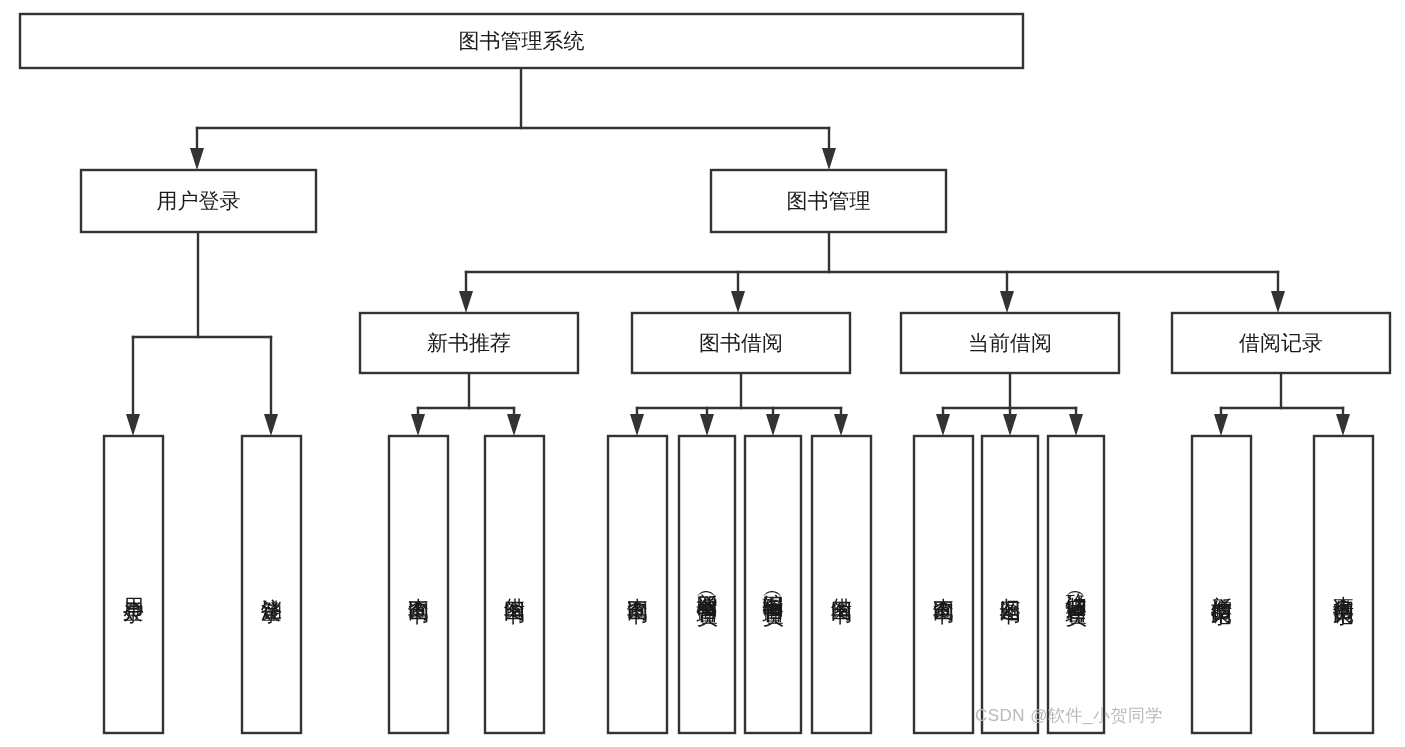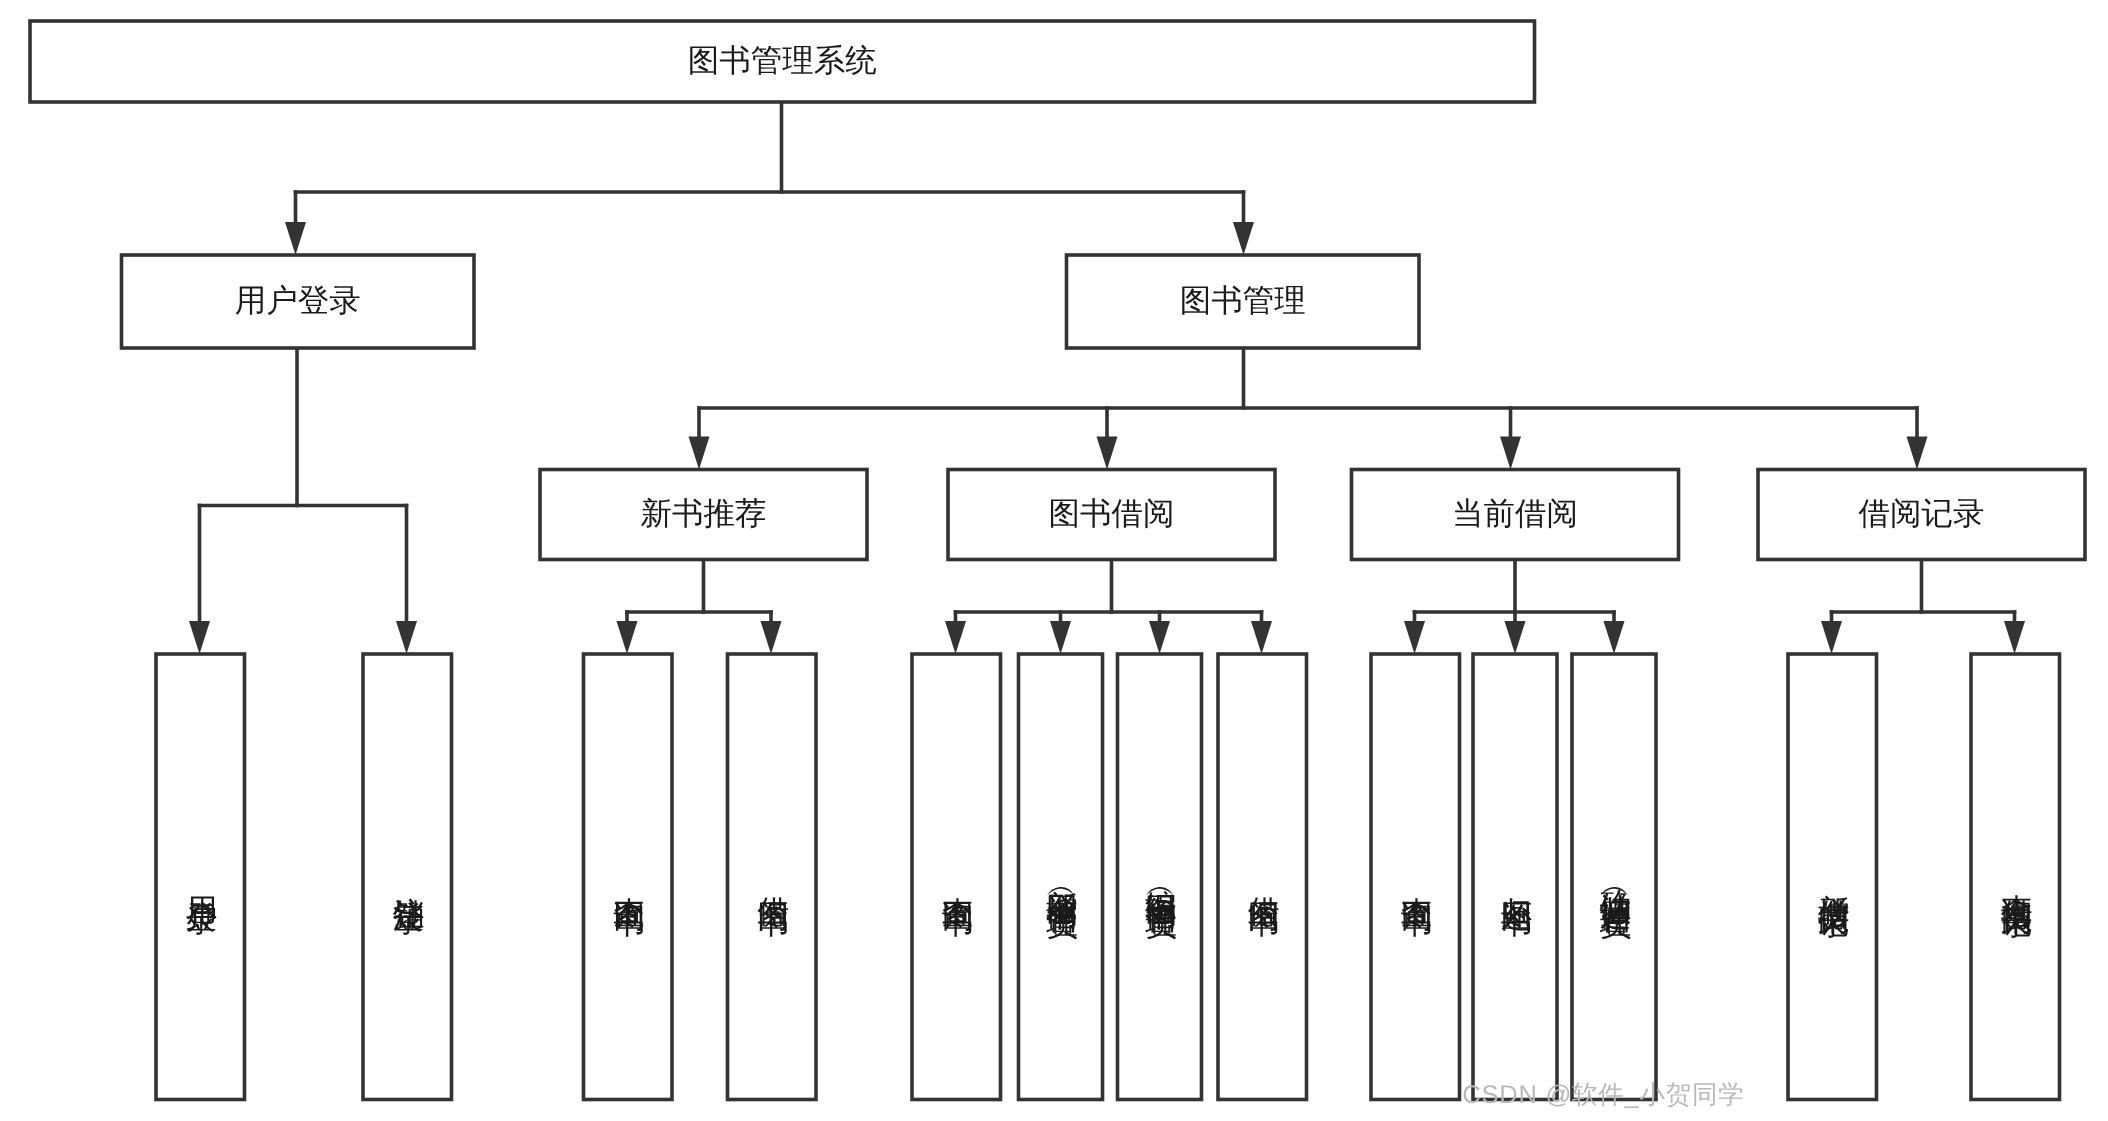--- a/index.html
+++ b/index.html
@@ -59,21 +59,21 @@
     letter-spacing: 2px;
     display: flex;
     align-items: center;
     justify-content: center;
     white-space: nowrap;
     pointer-events: none;
   }
   .watermark {
     position: absolute;
     right: 8px;
-    bottom: 6px;
+    bottom: 20px;
     font-family: "Liberation Sans", "DejaVu Sans", sans-serif;
     font-size: 17px;
     color: #b9b9b9;
     letter-spacing: 0.5px;
     white-space: nowrap;
   }
 </style>
 </head>
 <body>
 

